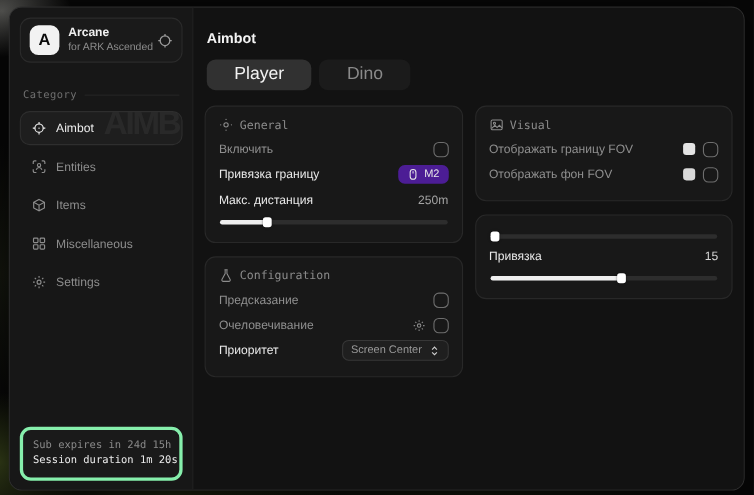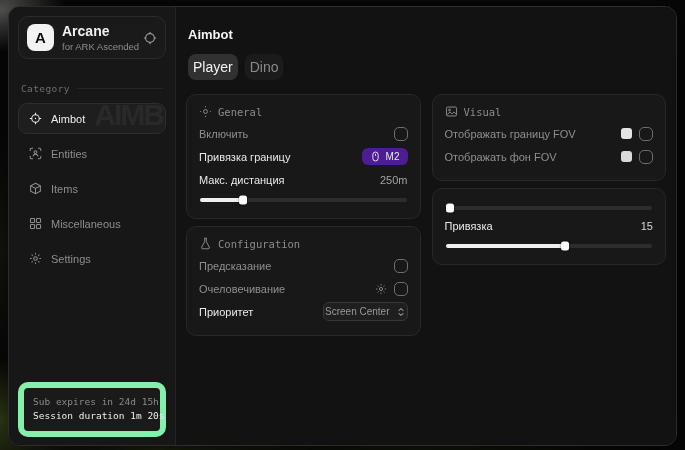--- a/index.html
+++ b/index.html
@@ -18,55 +18,55 @@
   .window {
     position:absolute; left:8px; top:6px; width:669px; height:440px;
     background:#131313; border:1px solid #2d2d2d; border-radius:12px;
     display:flex; overflow:hidden; box-shadow:0 10px 40px rgba(0,0,0,.6);
   }
   
   .sidebar { width:167px; background:#171717; border-right:1px solid #242424; display:flex; flex-direction:column; padding:9px 9px 8px; }
   .brandcard { display:flex; align-items:center; gap:8px; border:1px solid #2b2b2b; background:#1a1a1a; border-radius:10px; padding:6px 8px; }
   .logo { width:27px; height:27px; border-radius:8px; background:#f2f2f2; color:#0c0c0c; font-weight:bold; font-size:15px; display:flex; align-items:center; justify-content:center; flex-shrink:0; }
   .brandtext { flex:1; line-height:1.25; min-width:0; }
-  .brandname { font-size:14px; font-weight:bold; color:#f0f0f0; }
+  .brandname { font-size:11px; font-weight:bold; color:#f0f0f0; }
   .brandsub { font-size:9.5px; color:#8d8d8d; white-space:nowrap; }
   .brandicon { color:#9a9a9a; display:flex; }
   .cat { display:flex; align-items:center; gap:7px; margin:24px 3px 9px; }
   .cat span { font-family:"DejaVu Sans Mono", monospace; font-size:9.5px; color:#6f6f6f; letter-spacing:.4px; }
   .cat i { flex:1; height:1px; background:#262626; }
   .nav { display:flex; flex-direction:column; gap:4px; }
   .navitem { position:relative; display:flex; align-items:center; gap:9px; padding:8px 10px; border-radius:9px; color:#8d8d8d; font-size:11px; border:1px solid transparent; overflow:hidden; cursor:default; }
   .navitem.active { background:#1e1e1e; border-color:#2e2e2e; color:#ededed; }
   .navitem svg { flex-shrink:0; }
   .wm { position:absolute; right:2px; top:-6px; font-size:30px; font-weight:800; letter-spacing:-2px; color:#ffffff; opacity:.05; pointer-events:none; }
   .spacer { flex:1; }
-  .footcard { border:6px solid #86efac; background:#1a1a1a; border-radius:10px; padding:7px 9px; font-family:"DejaVu Sans Mono", monospace; line-height:1.55; }
+  .footcard { border:3px solid #86efac; background:#1a1a1a; border-radius:10px; padding:7px 9px; font-family:"DejaVu Sans Mono", monospace; line-height:1.55; }
   .foot1 { font-size:9.5px; color:#8a8a8a; white-space:nowrap; }
   .foot2 { font-size:9.5px; color:#ececec; font-weight:normal; white-space:nowrap; }
   
   .main { flex:1; background:#121212; padding:14px 10px 12px; }
   .pagetitle { font-size:13px; font-weight:bold; color:#f4f4f4; margin:6px 0 12px 2px; }
   .tabs { display:flex; gap:7px; margin-bottom:14px; margin-left:2px; }
-  .tab { padding:5px 5px; border-radius:8px; font-size:14px; background:#1b1b1b; color:#8a8a8a; cursor:default; }
+  .tab { padding:5px 25px; border-radius:8px; font-size:16px; background:#1b1b1b; color:#8a8a8a; cursor:default; }
   .tab.active { background:#313131; color:#f2f2f2; }
   .cols { display:flex; gap:11px; align-items:flex-start; }
-  .col { flex:1; display:flex; flex-direction:column; gap:7px; min-width:0; }
+  .col { flex:1; display:flex; flex-direction:column; gap:12px; min-width:0; }
   .panel { background:#181818; border:1px solid #282828; border-radius:10px; padding:10px 12px 12px; }
   .phead { display:flex; align-items:center; gap:6px; color:#8c8c8c; font-family:"DejaVu Sans Mono", monospace; font-size:10.5px; margin-bottom:4px; }
   .row { display:flex; align-items:center; justify-content:space-between; min-height:23px; gap:8px;text-align:center; }
   .lbl { font-size:11px; color:#8f8f8f; white-space:nowrap; }
   .lbl.on { color:#e9e9e9; }
   .val { font-size:11px; color:#a3a3a3; white-space:nowrap; }
   .val.bright { color:#d6d6d6; }
   .ctrls { display:flex; align-items:center; gap:7px; }
   .checkbox { width:14px; height:14px; border:1.5px solid #6e6e6e; border-radius:5px; background:transparent; flex-shrink:0; cursor:pointer; }
   .swatch { width:11px; height:11px; border-radius:3px; flex-shrink:0; cursor:pointer; }
   .chip { display:flex; align-items:center; gap:5px; background:#4c1d95; border-radius:6px; padding:3px 8px; font-size:10px; color:#e8e8e8; cursor:pointer; }
-  .dd { display:flex; align-items:center; gap:6px; background:#1f1f1f; border:1px solid #373737; border-radius:6px; padding:3px 1px; font-size:10px; color:#999; cursor:pointer; }
+  .dd { display:flex; align-items:center; gap:6px; background:#1f1f1f; border:1px solid #373737; border-radius:6px; padding:3px 7px; font-size:10px; color:#999; cursor:pointer; }
   .dd svg { color:#d0d0d0; }
   .gearbtn { color:#8a8a8a; display:flex; cursor:pointer; }
   .slider { position:relative; height:4px; background:#2d2d2d; border-radius:3px; margin:7px 1px 4px; cursor:pointer; }
   .fill { position:relative; height:100%; background:#efefef; border-radius:3px; }
   .thumb { position:absolute; right:-4px; top:50%; transform:translateY(-50%); width:8px; height:9px; border-radius:2.5px; background:#fff; box-shadow:0 0 2px rgba(0,0,0,.6); }
   svg { display:block; }
 </style>
 </head>
 <body>
 

